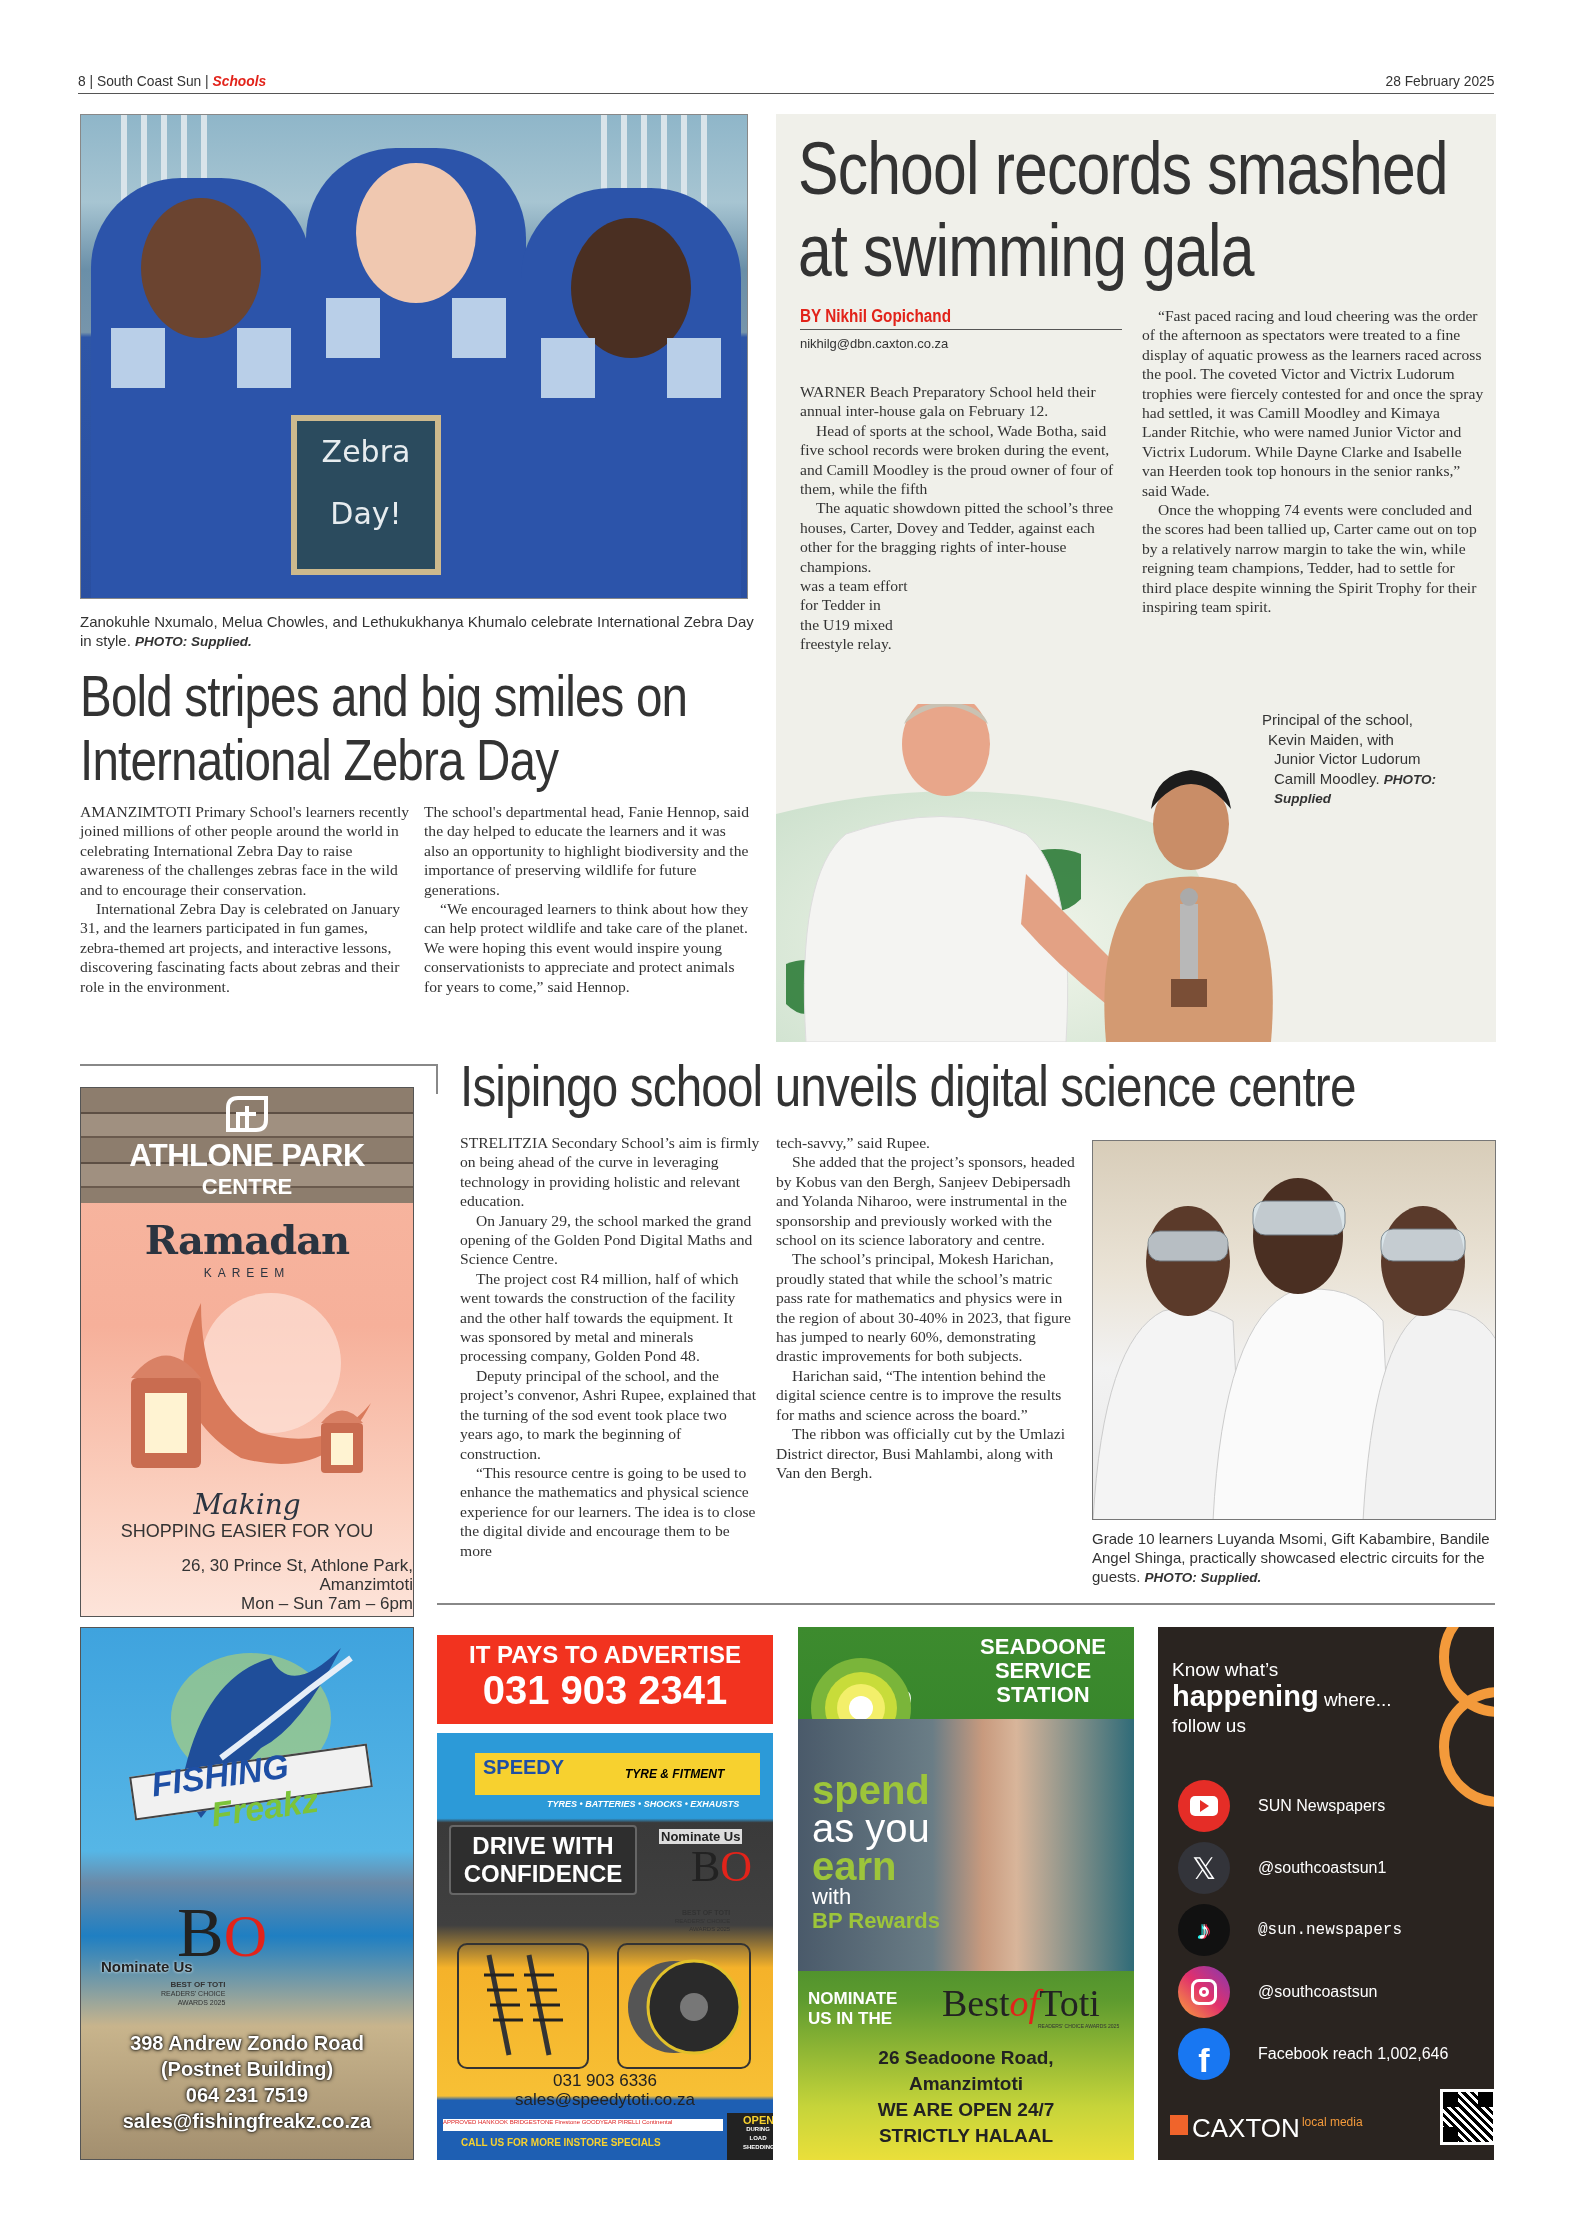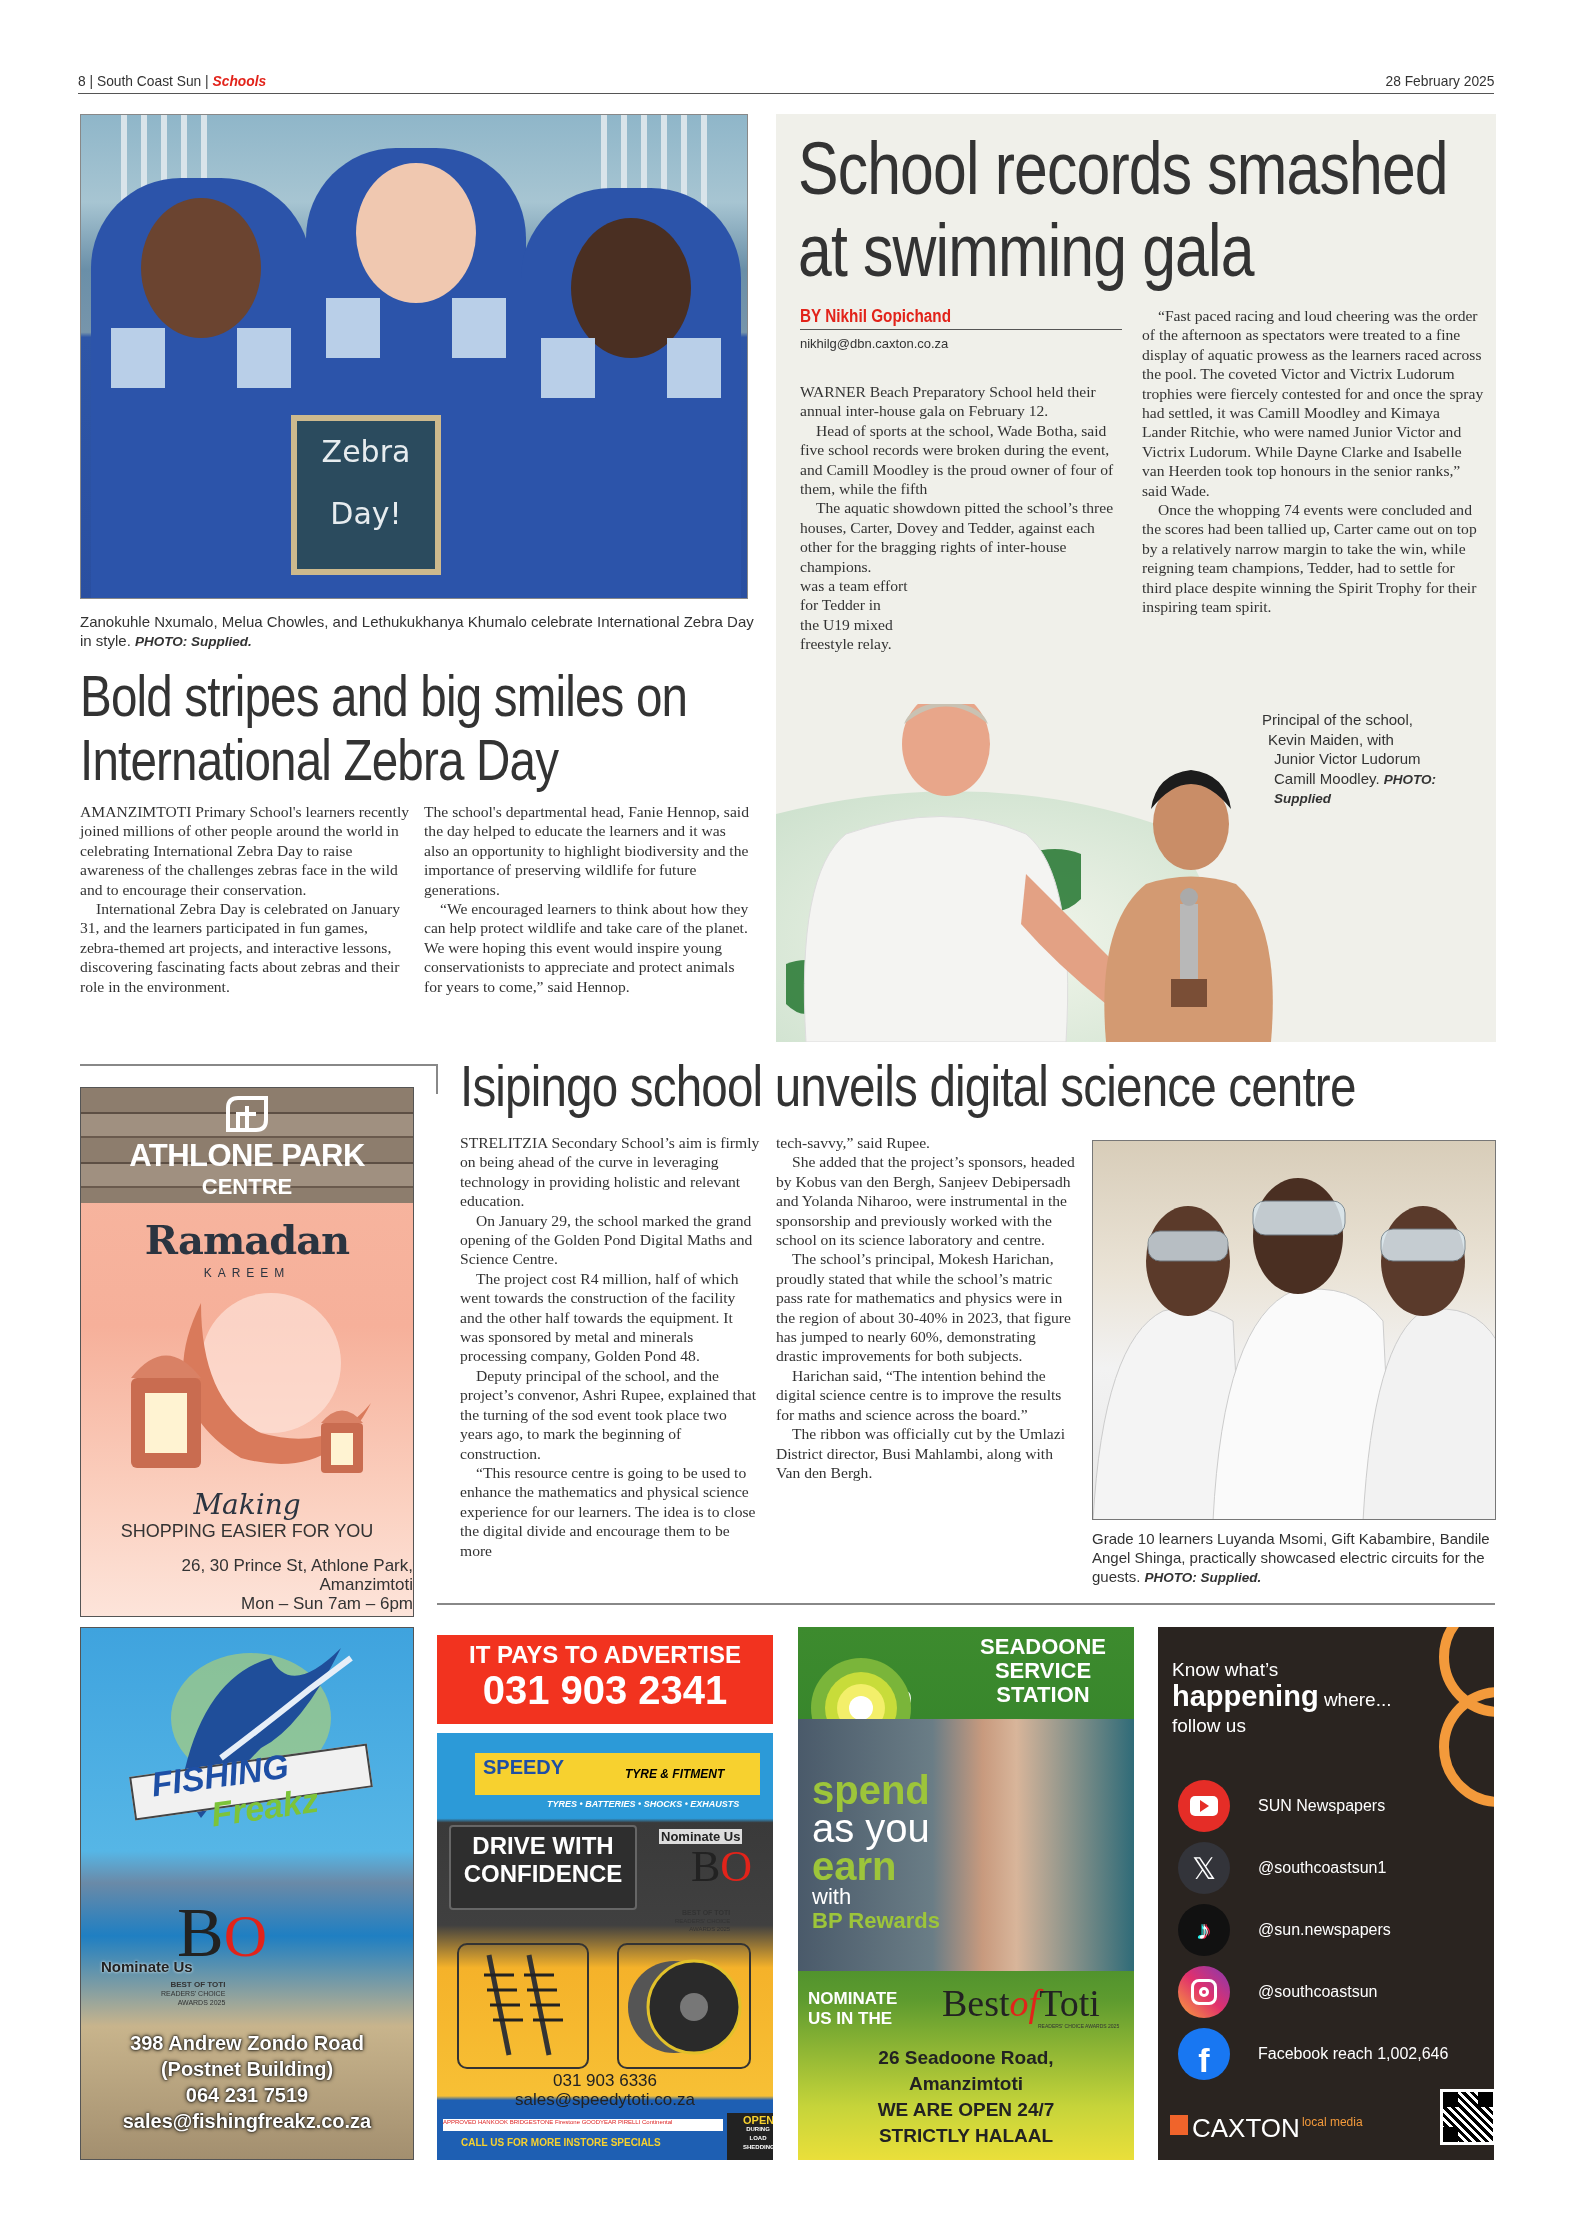--- a/index.html
+++ b/index.html
@@ -274,21 +274,21 @@
   <div style="position:absolute;left:0;top:8px;width:336px;height:89px;background:#f2331f;color:#fff;text-align:center;">
     <div style="font-weight:bold;font-size:24px;margin-top:6px;">IT PAYS TO ADVERTISE</div>
     <div style="font-weight:bold;font-size:40px;line-height:42px;">031 903 2341</div>
   </div>
   <div style="position:absolute;left:0;top:106px;width:336px;height:427px;background:linear-gradient(180deg,#2c9ad8 0%,#2c9ad8 20%,#3a3a3a 21%,#404040 45%,#f5b22a 55%,#f7c035 85%,#1e5fb3 86%);">
     <div style="position:absolute;left:38px;top:20px;width:285px;height:42px;background:#f7d12f;">
       <span style="position:absolute;left:8px;top:3px;color:#1e4fa5;font-weight:bold;font-size:20px;">SPEEDY</span>
       <span style="position:absolute;left:150px;top:14px;color:#000000;font-weight:bold;font-style:italic;font-size:12px;">TYRE &amp; FITMENT</span>
     </div>
     <div style="position:absolute;left:110px;top:66px;color:#fff;font-weight:bold;font-style:italic;font-size:9px;">TYRES • BATTERIES • SHOCKS • EXHAUSTS</div>
-    <div style="position:absolute;left:12px;top:92px;width:188px;height:85px;background:#2e2e2e;border:2px solid #666;border-radius:4px;color:#fff;font-weight:bold;font-size:24px;line-height:28px;text-align:center;padding-top:5px;">
+    <div style="position:absolute;left:12px;top:92px;width:188px;height:70px;background:#2e2e2e;border:2px solid #666;border-radius:4px;color:#fff;font-weight:bold;font-size:24px;line-height:28px;text-align:center;padding-top:5px;">
       <div>DRIVE WITH</div>
       <div>CONFIDENCE</div>
     </div>
     <div style="position:absolute;left:222px;top:96px;color:#222;font-weight:bold;font-size:13px;background:#ddd;padding:0 2px;">Nominate Us</div>
     <div style="position:absolute;left:254px;top:108px;font-family:'Liberation Serif',serif;font-size:44px;color:#222;">B<span style="color:#e2231a">O</span></div>
     <div style="position:absolute;left:238px;top:176px;text-align:right;font-size:6px;color:#333;line-height:8px;">
       <div style="font-weight:bold;font-size:7px;">BEST OF TOTI</div>
       <div>READERS' CHOICE</div>
       <div>AWARDS 2025</div>
     </div>
@@ -392,21 +392,21 @@
           </div>
       </div>
       <span style="margin-left:28px;color:#fff;font-size:16px;">SUN Newspapers</span>
     </div>
     <div style="display:flex;align-items:center;height:62px;">
       <div style="width:52px;height:52px;border-radius:50%;background:#33343a;color:#fff;font-size:30px;display:flex;align-items:center;justify-content:center;">𝕏</div>
       <span style="margin-left:28px;color:#fff;font-size:16px;">@southcoastsun1</span>
     </div>
     <div style="display:flex;align-items:center;height:62px;">
       <div style="width:52px;height:52px;border-radius:50%;background:#111;color:#fff;font-size:26px;display:flex;align-items:center;justify-content:center;text-shadow:-2px 0 #25f4ee, 2px 0 #fe2c55;">♪</div>
-      <span style="margin-left:28px;color:#fff;font-size:16px;">@sun.newspapers</span>
+      <span style="margin-left:28px;color:#fff;font-size:16px;font-family:Liberation Mono, monospace;">@sun.newspapers</span>
     </div>
     <div style="display:flex;align-items:center;height:62px;">
       <div style="width:52px;height:52px;border-radius:50%;background:linear-gradient(45deg,#f9a43a,#e1306c,#833ab4);display:flex;align-items:center;justify-content:center;">
         <div style="width:26px;height:26px;border:3px solid #fff;border-radius:8px;display:flex;align-items:center;justify-content:center;">
             <div style="width:10px;height:10px;border:3px solid #fff;border-radius:50%;"></div>
           </div>
       </div>
       <span style="margin-left:28px;color:#fff;font-size:16px;">@southcoastsun</span>
     </div>
     <div style="display:flex;align-items:center;height:62px;">

